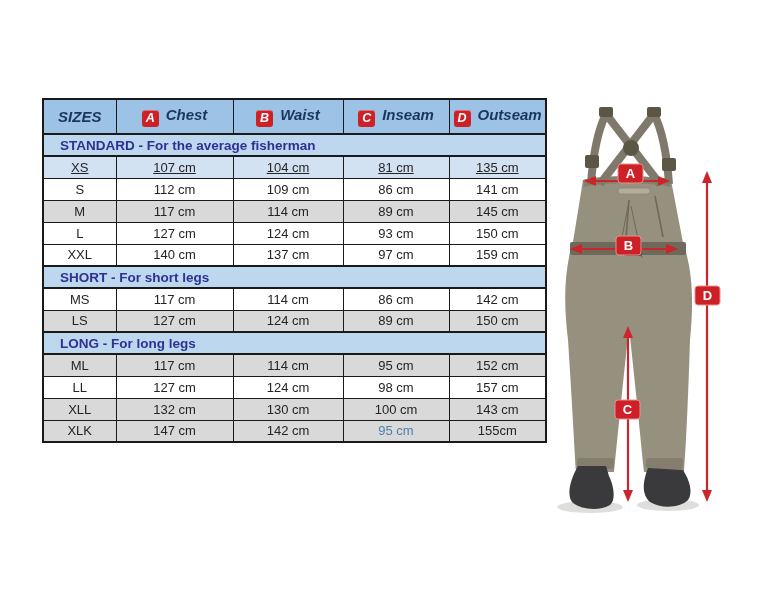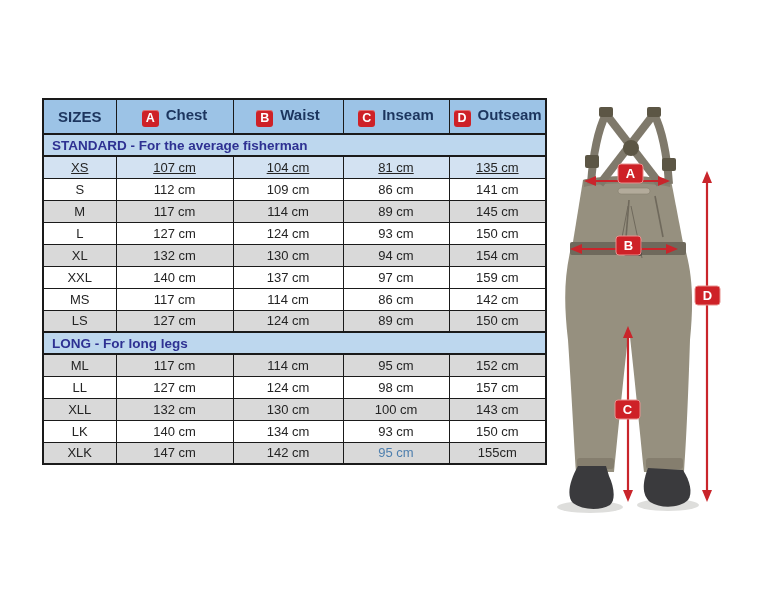--- a/index.html
+++ b/index.html
@@ -18,29 +18,30 @@
   .size-table th,.size-table td{
     border:1px solid var(--grid);
     padding:0 4px;height:22px;box-sizing:border-box;
     font-size:13px;color:var(--cell-text);text-align:center;
     white-space:nowrap;overflow:hidden;
   }
   .size-table thead th{
     height:35px;background:var(--header-bg);
     color:var(--header-text);font-weight:bold;font-size:15px;
     border-bottom:2px solid var(--grid);
+    font-style:italic;
   }
   .badge{
     display:inline-block;width:17px;height:17px;line-height:17px;
     background:var(--badge-red);color:#fff;font-size:12.5px;font-weight:bold;
     border-radius:3px;margin-right:7px;vertical-align:-2px;text-align:center;
     box-shadow:inset 0 1px 0 rgba(255,255,255,.35);
   }
   tr.section-row td{
-    background:var(--section-bg);text-align:left;padding-left:8px;
+    background:var(--section-bg);text-align:left;padding-left:16px;
     color:var(--section-text);font-weight:bold;font-size:13.5px;
     border-top:2px solid var(--grid);border-bottom:2px solid var(--grid);
   }
   tr.section-row td.section-empty{padding:0;}
   tr.data-row.bg-blue td{background:var(--row-blue);text-decoration:underline;}
   tr.data-row.bg-white td{background:var(--row-white);}
   tr.data-row.bg-gray td{background:var(--row-gray);}
   td.highlight{color:var(--highlight-blue);}
 
   
@@ -106,34 +107,30 @@
           <td>89 cm</td>
           <td>145 cm</td>
         </tr>
         <tr class="data-row bg-white">
           <td>L</td>
           <td>127 cm</td>
           <td>124 cm</td>
           <td>93 cm</td>
           <td>150 cm</td>
         </tr>
-        <tr class="data-row bg-gray">
-          <td>XL</td>
-          <td>132 cm</td>
-          <td>130 cm</td>
-          <td>94 cm</td>
-          <td>154 cm</td>
-        </tr>
         <tr class="data-row bg-white">
           <td>XXL</td>
           <td>140 cm</td>
           <td>137 cm</td>
           <td>97 cm</td>
           <td>159 cm</td>
         </tr>
+        <tr class="section-row">
+          <td colspan="5">SHORT - For short legs</td>
+        </tr>
         <tr class="data-row bg-white">
           <td>MS</td>
           <td>117 cm</td>
           <td>114 cm</td>
           <td>86 cm</td>
           <td>142 cm</td>
         </tr>
         <tr class="data-row bg-gray">
           <td>LS</td>
           <td>127 cm</td>
@@ -157,27 +154,20 @@
           <td>124 cm</td>
           <td>98 cm</td>
           <td>157 cm</td>
         </tr>
         <tr class="data-row bg-gray">
           <td>XLL</td>
           <td>132 cm</td>
           <td>130 cm</td>
           <td>100 cm</td>
           <td>143 cm</td>
-        </tr>
-        <tr class="data-row bg-white">
-          <td>LK</td>
-          <td>140 cm</td>
-          <td>134 cm</td>
-          <td>93 cm</td>
-          <td>150 cm</td>
         </tr>
         <tr class="data-row bg-gray">
           <td>XLK</td>
           <td>147 cm</td>
           <td>142 cm</td>
           <td class="highlight">95 cm</td>
           <td>155cm</td>
         </tr>
       </tbody>
   </table>

